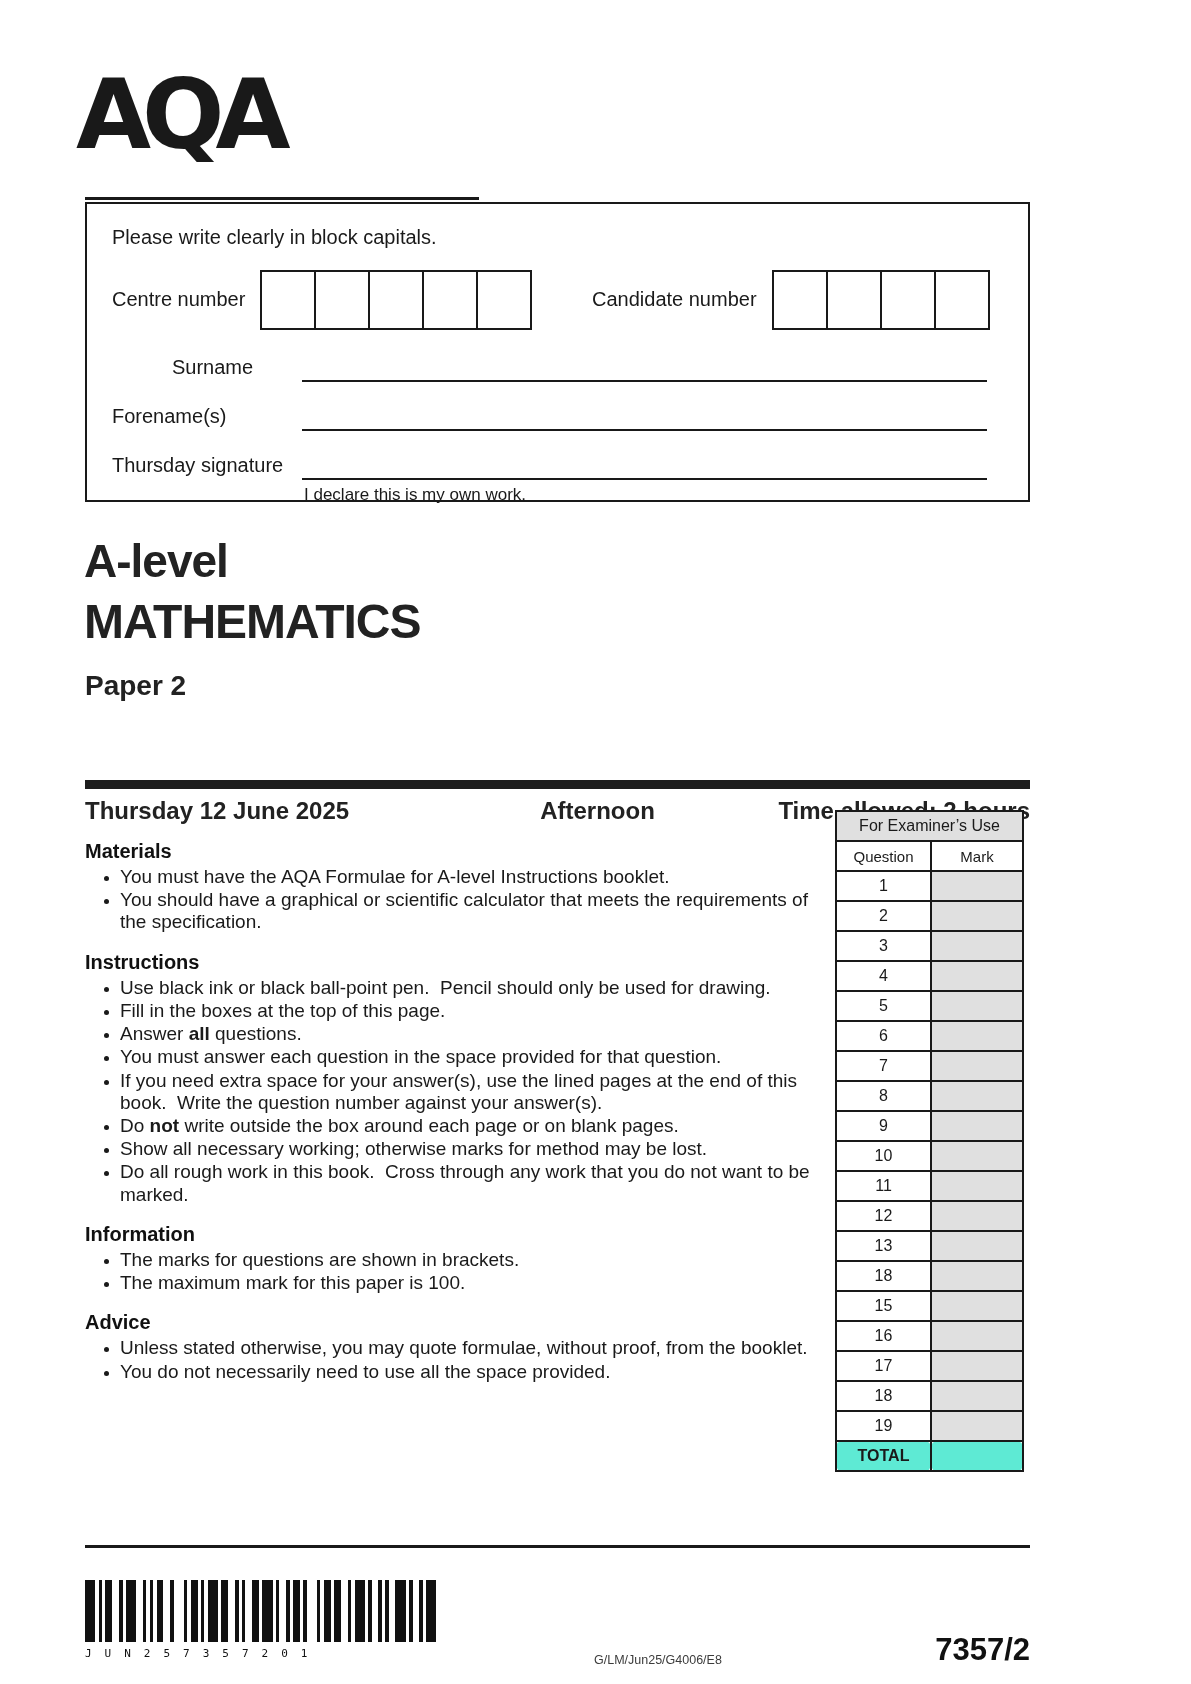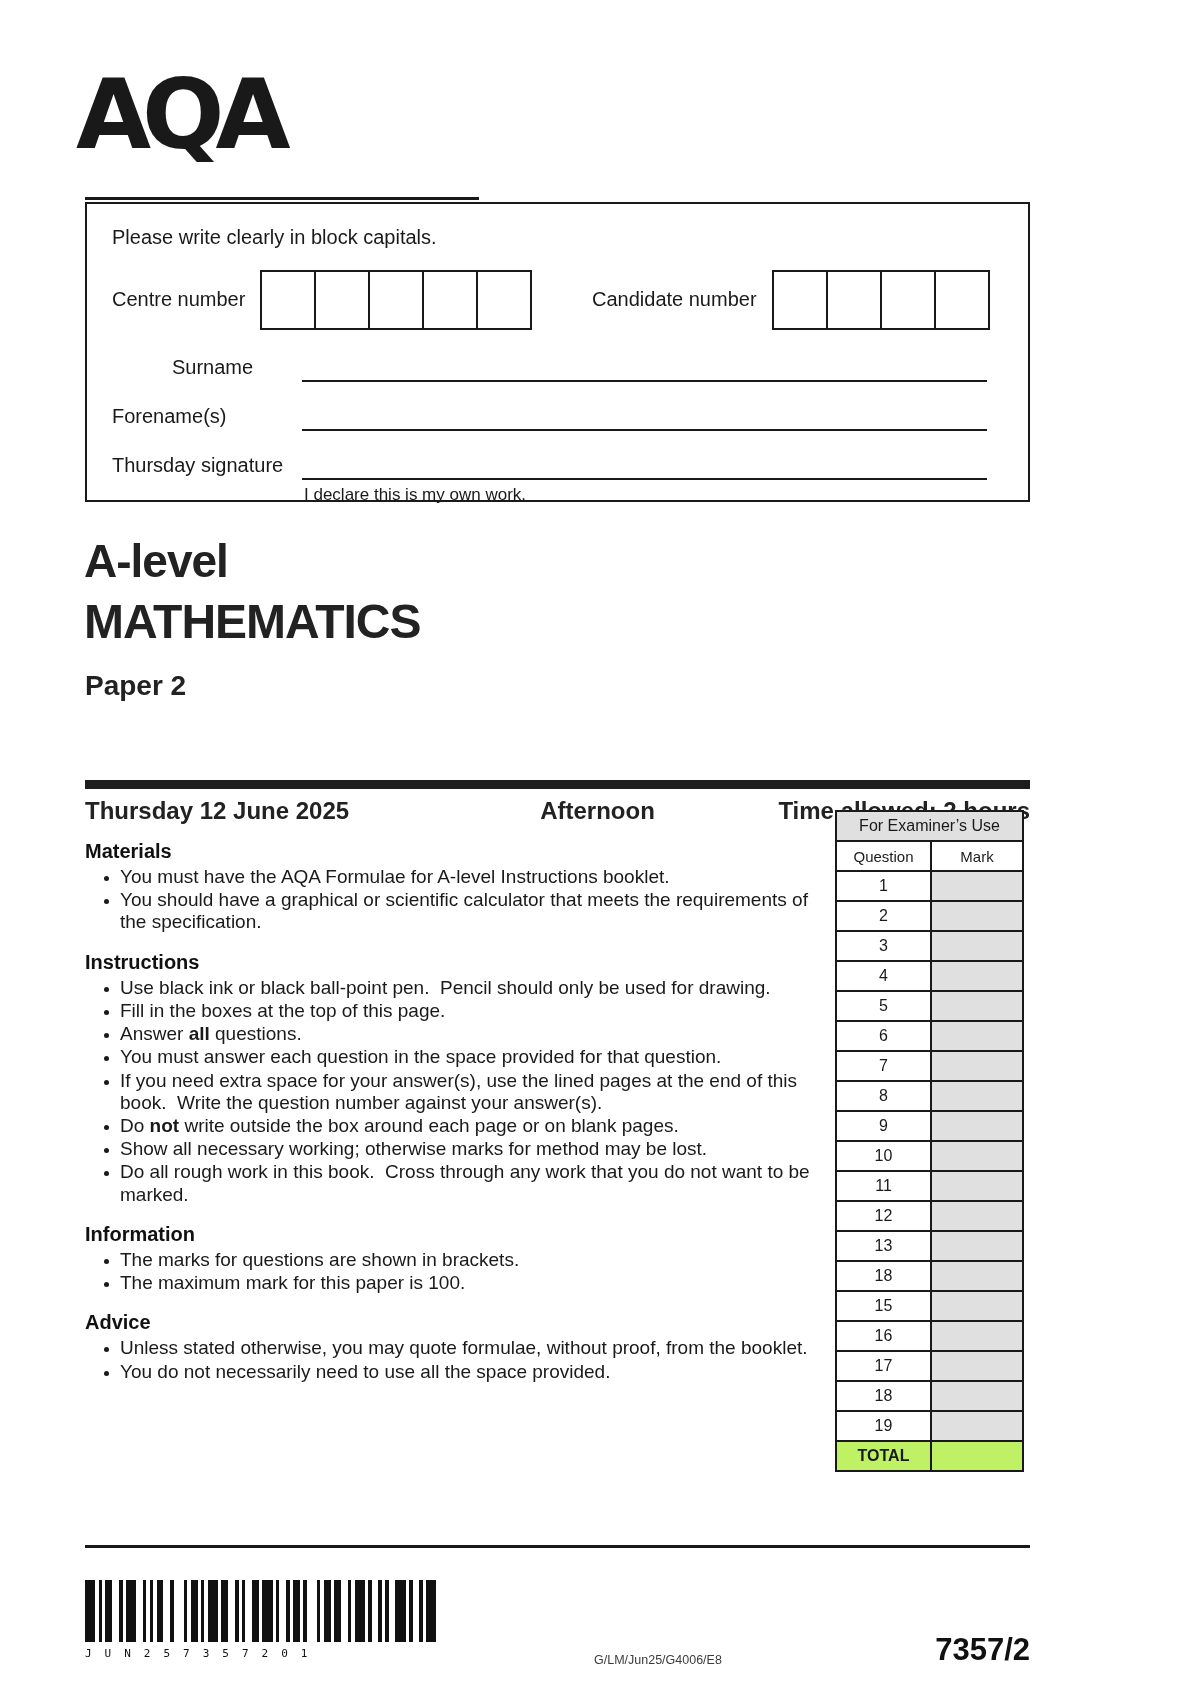--- a/index.html
+++ b/index.html
@@ -52,21 +52,21 @@
 
   
   .exam-table{left:835px;top:810px;border-collapse:collapse;table-layout:fixed;}
   .exam-table td,.exam-table th{border:2px solid #191919;padding:0;height:28px;
     text-align:center;vertical-align:middle;font-weight:normal;}
   .exam-table .tbl-title{background:#e0e0e0;font-size:16px;height:28px;}
   .exam-table .col-q{width:93px;font-size:15px;}
   .exam-table .col-m{width:90px;font-size:15px;}
   .exam-table .q-cell{font-size:16px;background:#fff;}
   .exam-table .m-cell{background:#e0e0e0;}
-  .exam-table .total-row td{background:#bef264;}
+  .exam-table .total-row td{background:#5eead4;border-radius:6px;}
   .exam-table .total-label{font-weight:bold;font-size:16px;}
 
   .bottom-rule{left:85px;top:1545px;width:945px;height:3px;background:#191919;}
 
   
   .barcode{left:85px;top:1580px;width:352px;height:62px;display:flex;}
   .barcode div{height:100%;}
   .barcode-text{left:85px;top:1647px;font-family:"DejaVu Sans Mono", monospace;
     font-size:11px;letter-spacing:13px;color:#111;}
   .footer-code{left:594px;top:1653px;font-size:12.5px;color:#3c3c3c;}

